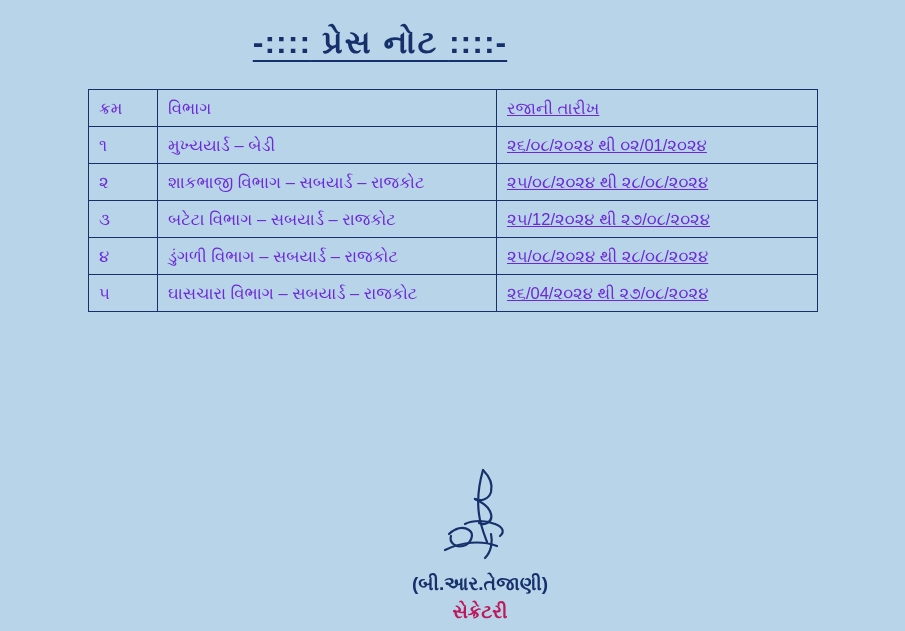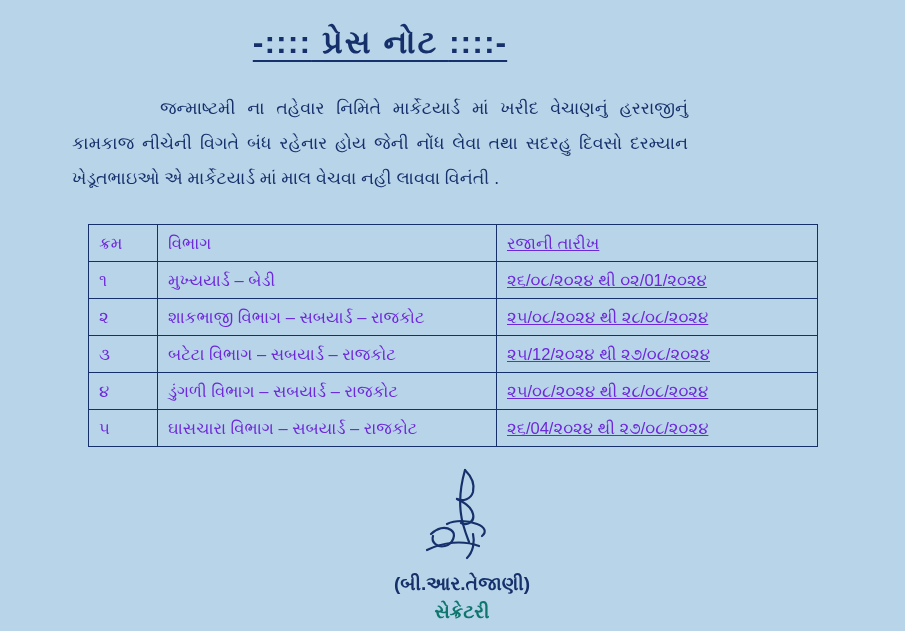--- a/index.html
+++ b/index.html
@@ -63,54 +63,53 @@
     vertical-align: middle;
   }
   table.notice th {
     font-weight: 500;
   }
   .col-sr { width: 48px; text-align: left; }
   .col-dept { width: 318px; }
   .col-date { width: auto; text-decoration: underline; }
   .sign-block {
     position: absolute;
-    right: 168px;
+    right: 150px;
     bottom: 8px;
     text-align: center;
     width: 260px;
   }
   .signature-svg {
     display: block;
     margin: 0 auto -6px auto;
   }
   .sign-name {
     font-size: 19px;
     font-weight: 600;
     color: #16306b;
     margin-top: 2px;
   }
   .sign-role {
     font-size: 19px;
     font-weight: 600;
-    color: #0f766e;
+    color: #be185d;
     margin-top: 6px;
   }
 </style>
 </head>
 <body>
 
 <div class="page">
 
   <div class="title">
     <span class="deco">-::::</span>
     <span>પ્રેસ નોટ</span>
     <span class="deco">::::-</span>
   </div>
 
-  <p class="body-text"><span class="indent"></span><span>જન્માષ્ટમી ના તહેવાર નિમિતે માર્કેટયાર્ડ માં ખરીદ વેચાણનું હરરાજીનું કામકાજ નીચેની વિગતે બંધ રહેનાર હોય જેની નોંધ લેવા તથા સદરહુ દિવસો દરમ્યાન ખેડૂતભાઇઓ એ માર્કેટયાર્ડ માં માલ વેચવા નહી લાવવા વિનંતી .</span></p>
 
   <table class="notice">
     <thead>
       <tr>
         <th class="col-sr">ક્રમ</th>
         <th class="col-dept">વિભાગ</th>
         <th class="col-date">રજાની તારીખ</th>
       </tr>
     </thead>
     <tbody>

